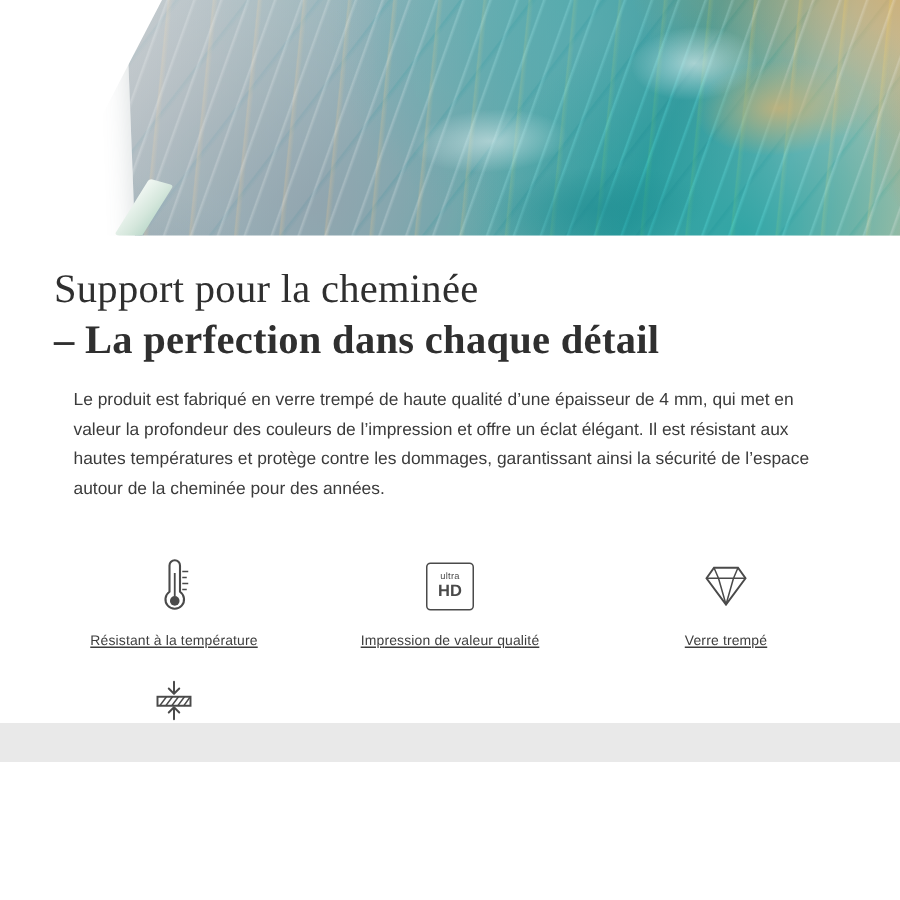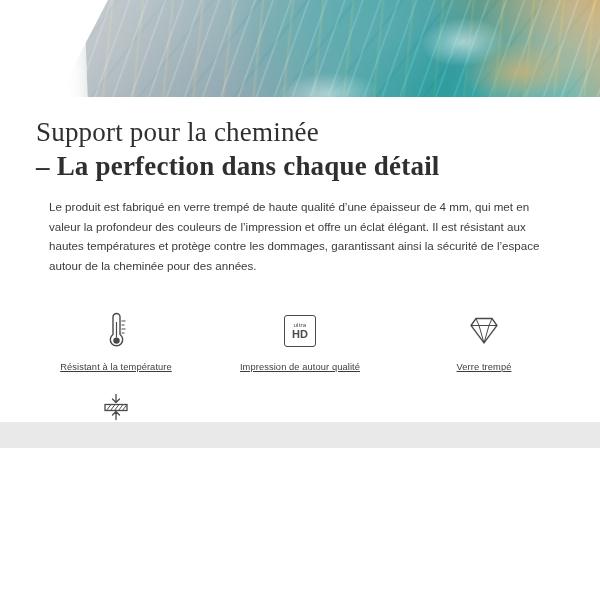--- a/index.html
+++ b/index.html
@@ -9,21 +9,21 @@
   body {
     width: 600px;
     height: 600px;
     background: #ffffff;
     font-family: "Liberation Sans", sans-serif;
     overflow: hidden;
   }
   .page {
     position: relative;
     width: 600px;
-    height: 448px;
+    height: 508px;
     background: #ffffff;
     display: flex;
     flex-direction: column;
   }
 
   
   .hero {
     position: relative;
     width: 600px;
     height: 218px;
@@ -259,21 +259,21 @@
       <div class="feature-label">Résistant à la température</div>
     </div>
 
     <div class="feature">
       <div class="feature-icon">
         <div class="ultrahd">
           <span class="u1">ultra</span>
           <span class="u2">HD</span>
         </div>
       </div>
-      <div class="feature-label">Impression de autour qualité</div>
+      <div class="feature-label">Impression de valeur qualité</div>
     </div>
 
 
     <div class="feature">
       <div class="feature-icon">
         <svg width="38" height="34" viewBox="0 0 38 34" fill="none" stroke="#4a4a4a" stroke-width="1.3">
           <path d="M6 11.5 11 4.5h16l5 7-13 17.5L6 11.5z"></path>
           <path d="M6 11.5h26M11 4.5l3 7M27 4.5l-3 7M14 11.5l5 17.5M24 11.5l-5 17.5" stroke-width="1"></path>
         </svg>
       </div>

